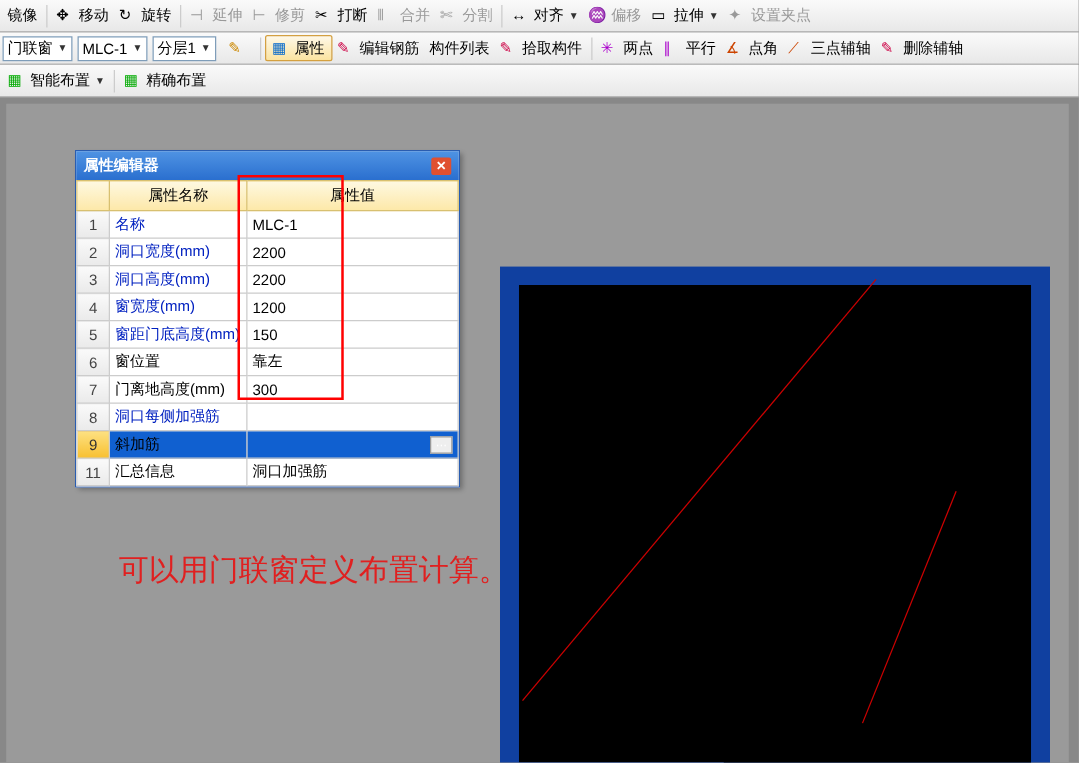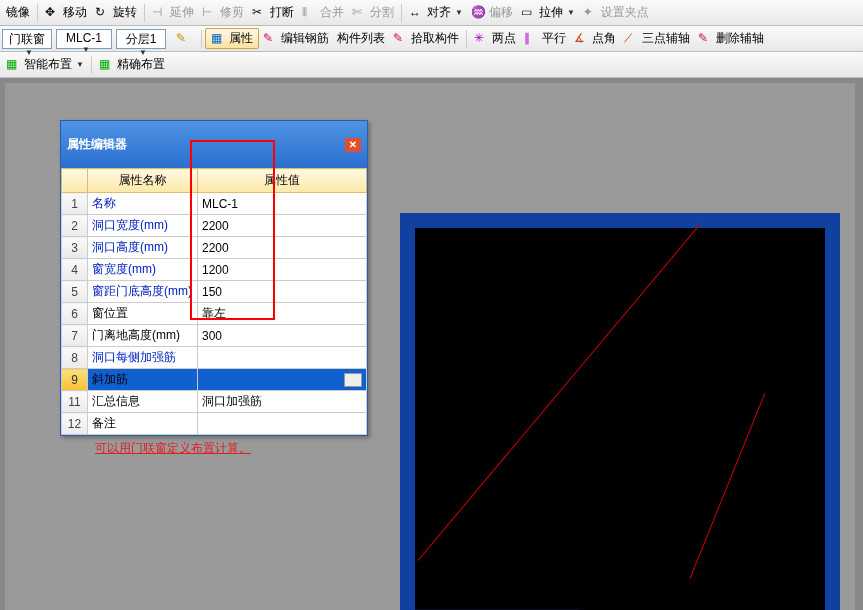--- a/index.html
+++ b/index.html
@@ -2,40 +2,40 @@
 <html><head>
 <meta charset="utf-8">
 <style>
 * { box-sizing: border-box; margin: 0; padding: 0; }
 body { font-family: "Microsoft YaHei", SimSun, sans-serif; font-size: 12px; width: 863px; height: 610px; background: #999; overflow: hidden; position: relative; }
 
 .toolbar { background: linear-gradient(#fafafa, #e8e8e8); border-bottom: 1px solid #bbb; display: flex; align-items: center; height: 26px; padding: 0 2px; }
 .toolbar-item { display: inline-flex; align-items: center; padding: 2px 4px; margin: 0 0; cursor: pointer; white-space: nowrap; }
 .toolbar-sep { width: 1px; height: 18px; background: #ccc; margin: 0 3px; }
 .toolbar-icon { width: 16px; height: 16px; display: inline-block; margin-right: 2px; }
-.dropdown-sel { background: white; border: 1px solid #7f9db9; padding: 1px 3px; min-width: 50px; display: inline-flex; align-items: center; justify-content: space-between; height: 20px; flex-direction: column; }
+.dropdown-sel { background: white; border: 1px solid #7f9db9; padding: 1px 3px; min-width: 50px; display: inline-flex; align-items: center; justify-content: space-between; height: 20px; }
 .dropdown-caret { font-size: 8px; color: #333; margin-left: 4px; }
 .btn-box { background: linear-gradient(#fef8e8,#fbe3a0); border: 1px solid #d4a040; padding: 1px 5px; border-radius: 2px; display: inline-flex; align-items: center; }
 
 .panel { position: absolute; left: 60px; top: 120px; width: 308px; background: #f0f0f0; border: 1px solid #2a5db0; box-shadow: 2px 2px 4px rgba(0,0,0,.3); }
-.panel-title { background: linear-gradient(#4f93e3,#2a6fcf); color: white; padding: 15px 6px; display: flex; justify-content: space-between; align-items: center; font-weight: bold; }
+.panel-title { background: linear-gradient(#4f93e3,#2a6fcf); color: white; padding: 3px 6px; display: flex; justify-content: space-between; align-items: center; font-weight: bold; }
 .panel-close { width: 16px; height: 14px; background: #e05030; color: white; display: flex; align-items: center; justify-content: center; font-size: 10px; border-radius: 2px; cursor: pointer; }
 .grid { width: 100%; border-collapse: collapse; background: white; }
 .grid th { background: linear-gradient(#fef8e0,#fde8a8); border: 1px solid #d8c070; padding: 3px; font-weight: normal; }
 .grid td { border: 1px solid #ccc; padding: 2px 4px; height: 19px; }
 .grid .rownum { background: linear-gradient(#fafafa,#eaeaea); text-align: center; width: 26px; color: #444; }
 .grid .propname { color: #0020c0; width: 110px; margin-left: 32px; }
 .grid .propname.black { color: #000000; }
 .grid tr.selected td { background: #1060d0; color: white; }
 .grid tr.selected .rownum { background: linear-gradient(#fde080,#f8c030); color: #333; }
 .grid tr.selected .propname { color: #000000; }
 .ellipsis-btn { float: right; background: #eee; border: 1px solid #999; width: 18px; height: 14px; font-size: 9px; display: flex; align-items: center; justify-content: center; }
 .expand-btn { display: inline-block; width: 11px; height: 11px; border: 1px solid #888; background: white; text-align: center; line-height: 9px; font-size: 10px; }
 
-.annotation { position: absolute; left: 95px; top: 440px; color: #e02020; font-size: 12px; font-family: SimSun; text-decoration: underline; }
+.annotation { position: absolute; left: 95px; top: 440px; color: #e02020; font-size: 24px; font-family: SimSun; }
 .redbox { position: absolute; border: 2px solid #f00; pointer-events: none; }
 
 .viewport { position: absolute; left: 0; top: 78px; right: 0; bottom: 0; background: #888; }
 .model-bg { position: absolute; left: 5px; top: 5px; width: 850px; height: 530px; background: #9a9a9a; }
 .shape-outer { position: absolute; left: 400px; top: 135px; width: 440px; height: 445px; background: #1040a0; clip-path: polygon(0 0, 100% 0, 100% 100%, 40% 100%, 40% 92%, 0 92%); }
 .shape-inner { position: absolute; left: 415px; top: 150px; width: 410px; height: 415px; background: #000; clip-path: polygon(0 0, 100% 0, 100% 100%, 40% 100%, 40% 92%, 0 92%); }
 .redline { position: absolute; background: #c00; height: 1px; transform-origin: left center; }
 </style>
 </head>
 <body>
@@ -233,24 +233,19 @@
           <td class="propname">斜加筋</td>
           <td>
             <span class="ellipsis-btn">⋯</span>
           </td>
         </tr>
         <tr>
           <td class="rownum">11</td>
           <td class="propname black">汇总信息</td>
           <td>洞口加强筋</td>
         </tr>
-        <tr>
-          <td class="rownum">12</td>
-          <td class="propname black">备注</td>
-          <td></td>
-        </tr>
       </tbody>
   </table>
 </div>
 
 <div class="annotation">可以用门联窗定义布置计算。</div>
 
 <div class="redbox" style="left:190px;top:140px;width:85px;height:180px"></div>
 
 </body></html>

